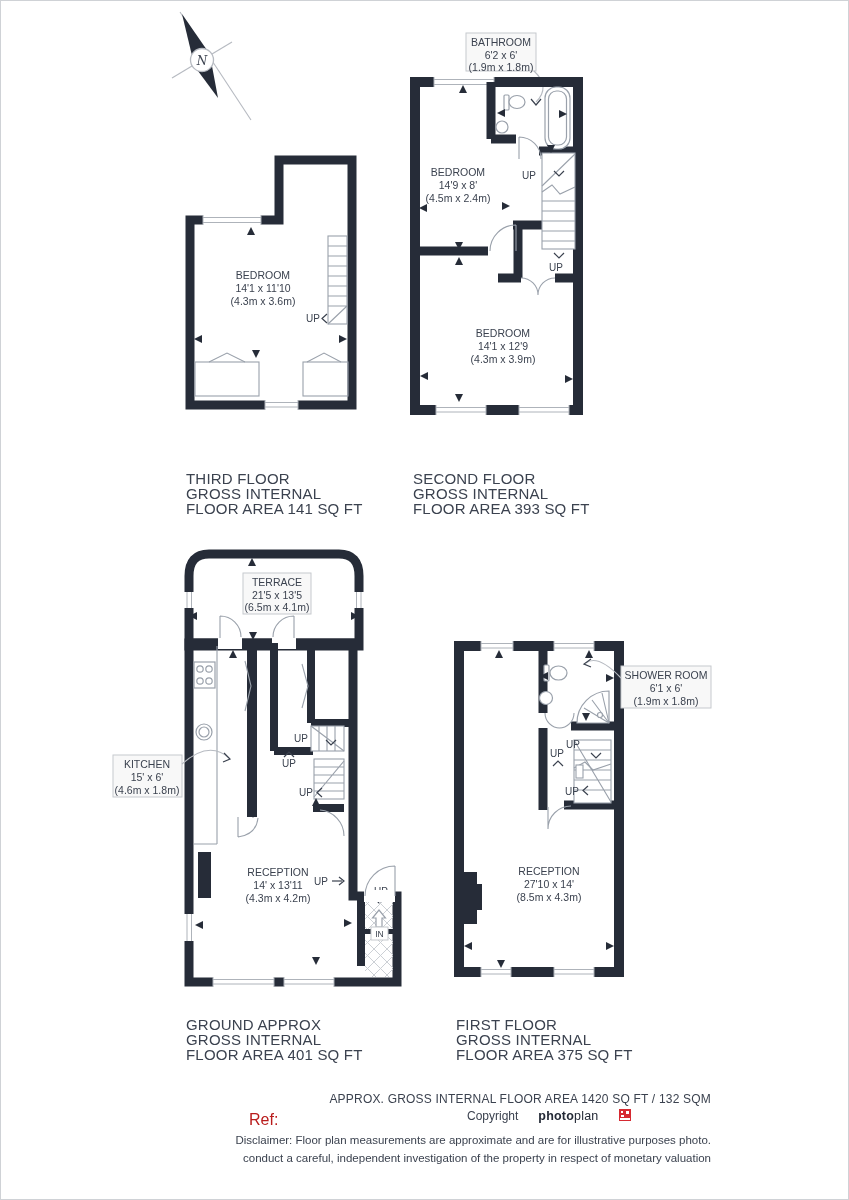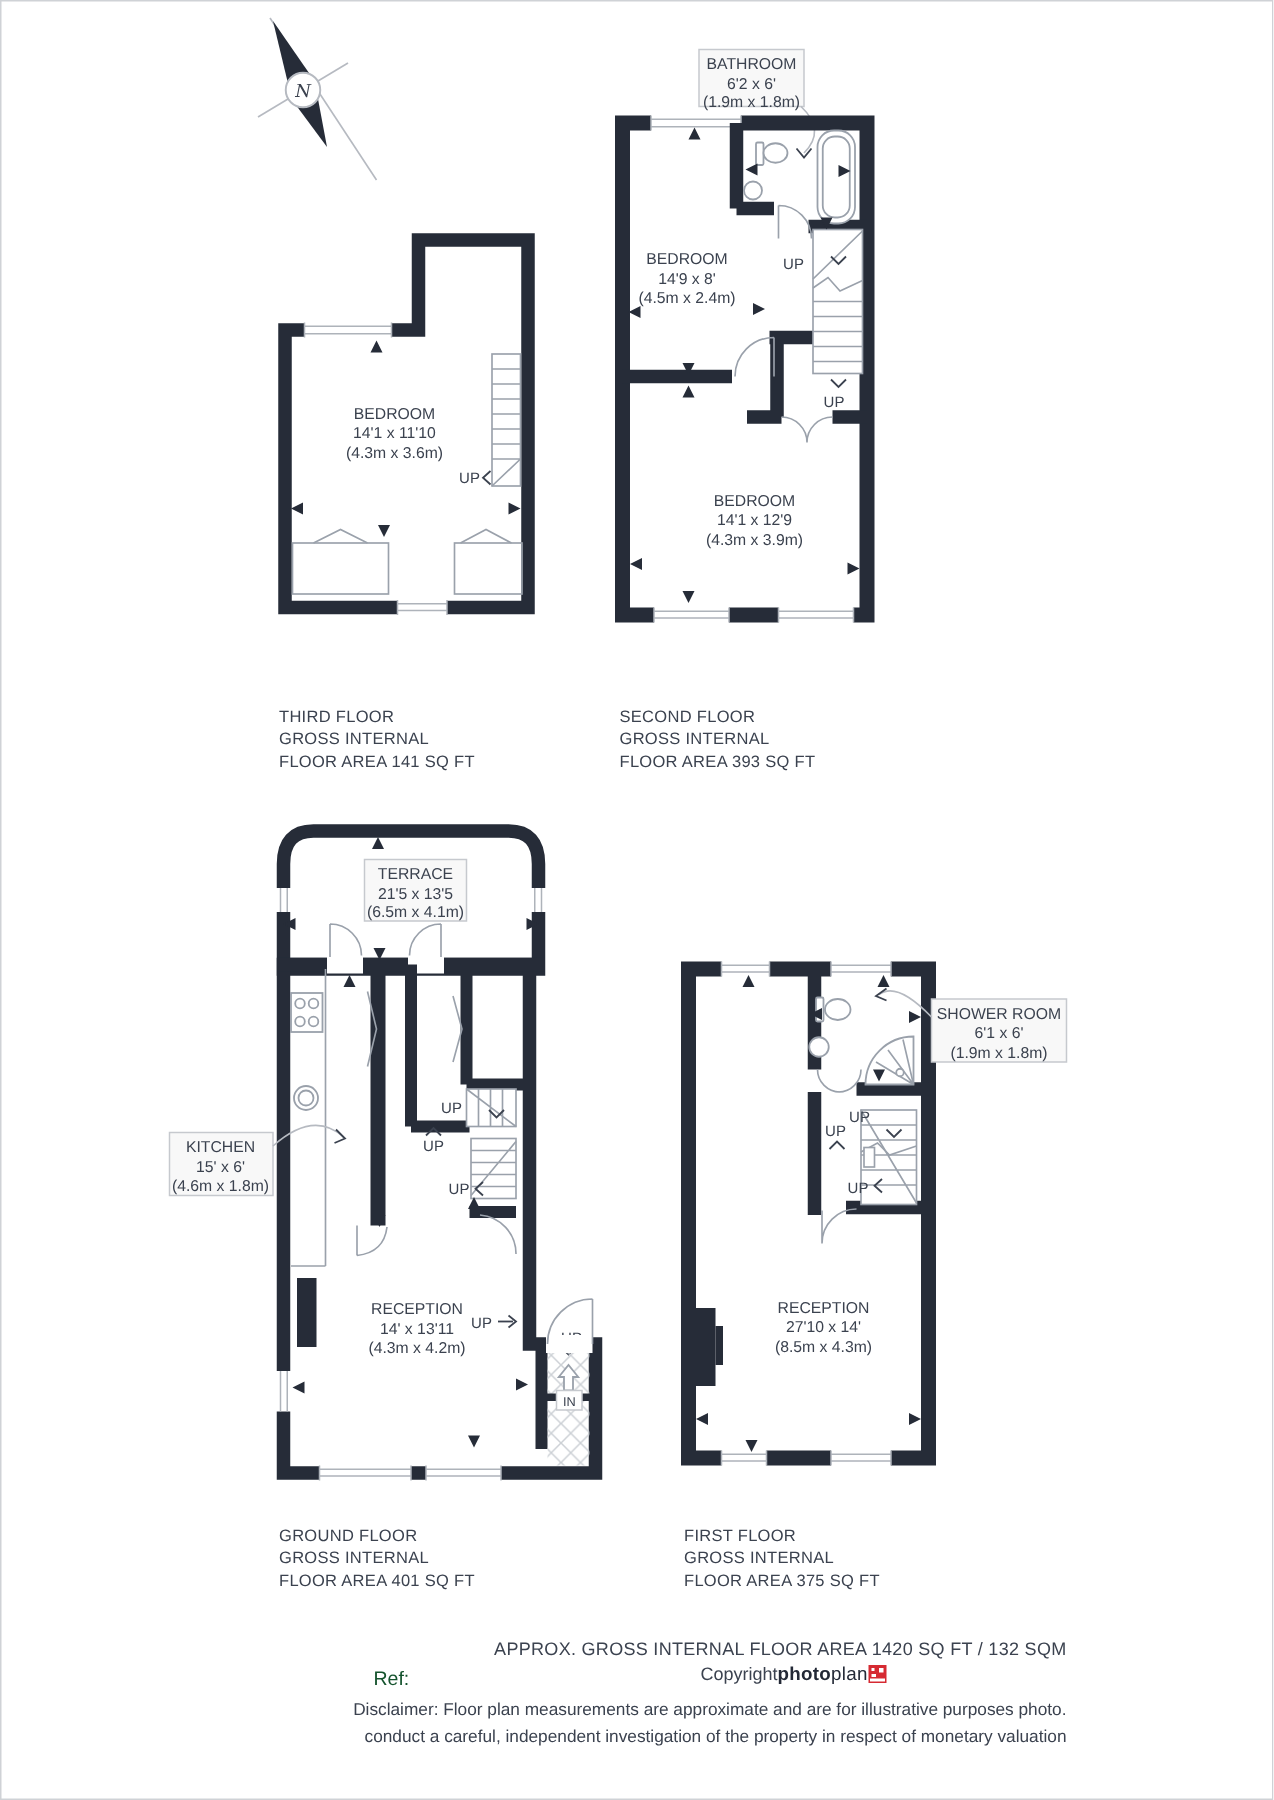--- a/index.html
+++ b/index.html
@@ -1,23 +1,23 @@
 <!DOCTYPE html>
 <html><head>
 <meta charset="utf-8">
 <style>
   html,body{margin:0;background:#fff}
   .canvas{position:relative;width:849px;height:1200px;background:#fff;border:1px solid #cfd2d6;
           box-sizing:border-box;font-family:"Liberation Sans",sans-serif;overflow:hidden}
-  .caption{position:absolute;font-size:11px;line-height:15px;color:#3b424f;letter-spacing:.2px}
+  .caption{position:absolute;font-size:15px;line-height:15px;color:#3b424f;letter-spacing:.2px}
   .footer-center{position:absolute;left:110px;width:600px;text-align:right;color:#3b424f}
   #total{top:1091px;font-size:12px;letter-spacing:.2px}
   #disclaimer{top:1131px;font-size:11.5px;line-height:17.5px}
-  #ref{position:absolute;left:248px;top:1110px;font-size:13px;color:#14532d}
-  #copyright{position:absolute;left:466px;top:1108px;font-size:12px;color:#3b424f;display:flex;align-items:center;gap:0}
+  #ref{position:absolute;left:248px;top:1110px;font-size:16px;color:#b91c1c}
+  #copyright{position:absolute;left:466px;top:1108px;font-size:12px;color:#3b424f;display:flex;gap:20px}
   .brand{font-size:12.5px;color:#232936;letter-spacing:.2px}
   .logo{display:inline-block;width:12px;height:12px;background:#d62a32;position:relative}
   .logo i{position:absolute;background:#fff}
   svg.plan{position:absolute;overflow:visible}
   svg text{font-family:"Liberation Sans",sans-serif;fill:#3b424f}
   .rm{font-size:10.5px;text-anchor:middle}
   .up{font-size:10px;text-anchor:middle}
   .inl{font-size:8.5px;text-anchor:middle}
   .wall{stroke:#262c38;fill:none}
   .wfill{fill:#262c38;stroke:none}
@@ -328,21 +328,21 @@
     <div>THIRD FLOOR</div>
     <div>GROSS INTERNAL</div>
     <div>FLOOR AREA 141 SQ FT</div>
   </div>
   <div class="caption" style="left:412px;top:470px">
     <div>SECOND FLOOR</div>
     <div>GROSS INTERNAL</div>
     <div>FLOOR AREA 393 SQ FT</div>
   </div>
   <div class="caption" style="left:185px;top:1016px">
-    <div>GROUND FLOOR</div>
+    <div>GROUND APPROX</div>
     <div>GROSS INTERNAL</div>
     <div>FLOOR AREA 401 SQ FT</div>
   </div>
   <div class="caption" style="left:455px;top:1016px">
     <div>FIRST FLOOR</div>
     <div>GROSS INTERNAL</div>
     <div>FLOOR AREA 375 SQ FT</div>
   </div>
 
   <div id="total" class="footer-center">APPROX. GROSS INTERNAL FLOOR AREA 1420 SQ FT / 132 SQM</div>

